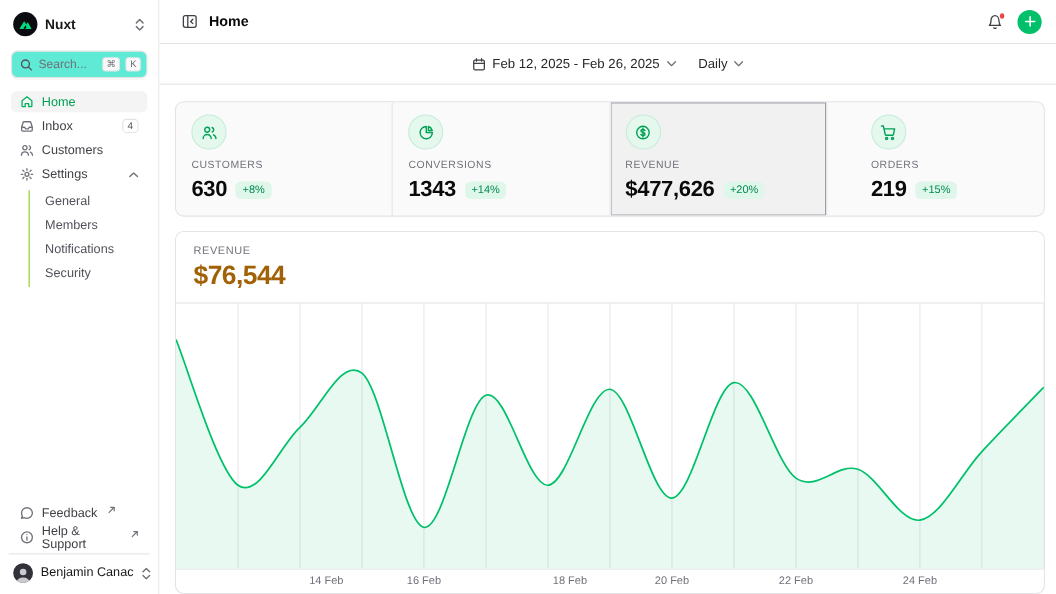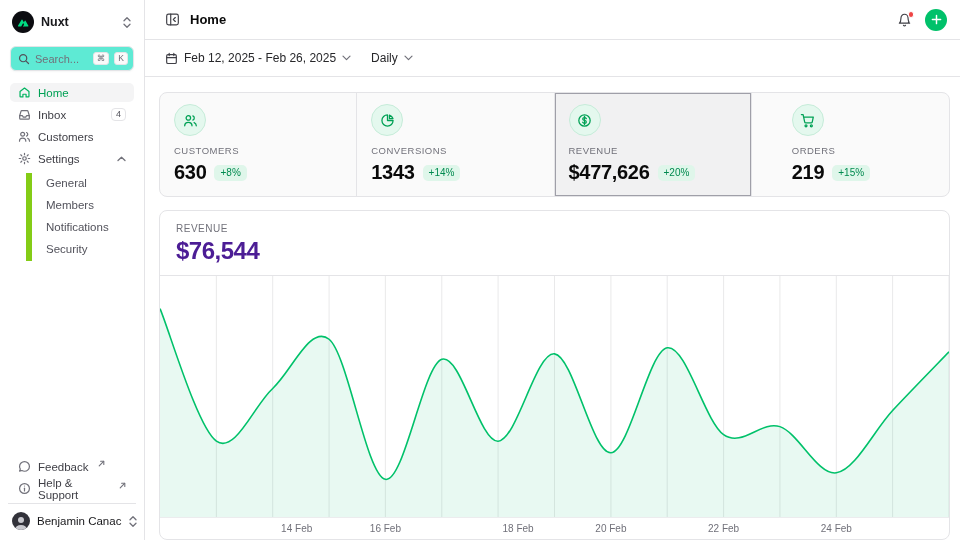--- a/index.html
+++ b/index.html
@@ -26,21 +26,21 @@
   .nav { display:flex; flex-direction:column; }
   .nav-item { height:19px; margin-bottom:3px; display:flex; align-items:center; gap:7px;
     padding:0 8px; border-radius:5px; font-size:11.5px; font-weight:500; color:#3f3f46; cursor:pointer; }
   .nav-item .nicon { display:flex; color:#71717a; }
   .nav-item.active { background:#f4f4f5; color:#00a155; }
   .nav-item.active .nicon { color:#00b45f; }
   .badge-count { margin-left:auto; font-size:9px; color:#52525b; border:1px solid #e4e4e7;
     border-radius:4px; background:#fff; padding:1px 4px; line-height:1.1; }
   .nav-chevron { margin-left:auto; color:#71717a; display:flex; }
 
-  .subnav { border-left:6px solid #84cc16; margin-left:16px; margin-top:2px; margin-bottom:2px; }
+  .subnav { border-left:1px solid #84cc16; margin-left:16px; margin-top:2px; margin-bottom:2px; }
   .subnav-item { height:19px; margin-bottom:3px; padding-left:14px; display:flex; align-items:center;
     font-size:11.5px; font-weight:500; color:#52525b; cursor:pointer; }
 
   .sidebar-footer { margin-top:auto; }
   .ext-arrow { color:#71717a; display:flex; margin-left:2px; margin-bottom:7px; }
   .user-row { border-top:1px solid #e4e4e7; margin:5px -2px 0; padding:8px 4px 4px;
     display:flex; align-items:center; gap:7px; cursor:pointer; }
   .avatar { width:18px; height:18px; border-radius:50%; background:#32323a; overflow:hidden;
     position:relative; flex:none; }
   .avatar svg { position:absolute; left:0; top:2px; }
@@ -53,21 +53,21 @@
   .collapse-btn { display:flex; color:#3f3f46; cursor:pointer; }
   .header-title { font-size:13px; font-weight:700; color:#0a0a0a; }
   .header-right { margin-left:auto; display:flex; align-items:center; gap:13px; }
   .bell-wrap { position:relative; display:flex; color:#3f3f46; cursor:pointer; }
   .notif-dot { position:absolute; top:-1px; right:-2px; width:6.5px; height:6.5px;
     border-radius:50%; background:#ef4444; border:1.5px solid #fff; }
   .plus-btn { width:22px; height:22px; border-radius:50%; background:#00c16a; border:none;
     display:flex; align-items:center; justify-content:center; color:#fff; cursor:pointer; }
 
   .toolbar { height:37px; border-bottom:1px solid #e4e4e7; display:flex; align-items:center;
-    gap:20px; padding:0 20px; }
+    gap:20px; padding:0 20px;justify-content:center; }
   .toolbar-btn { display:flex; align-items:center; gap:6px; font-size:12px; font-weight:500;
     color:#27272a; cursor:pointer; background:none; border:none; font-family:inherit; }
   .toolbar-btn .cicon { display:flex; color:#3f3f46; }
   .chev { display:flex; color:#71717a; }
 
   .content { flex:1; display:flex; flex-direction:column; padding:15px 10px 0 14px; overflow:hidden; }
 
   .stats-row { display:grid; grid-template-columns:1fr 1fr 1fr 1fr; height:105px;
     background:#fafafa; border:1px solid #e4e4e7; border-radius:8px; overflow:hidden; }
   .stat-card { padding:11px 14px; display:flex; flex-direction:column; border-right:1px solid #e4e4e7; cursor:pointer; }
@@ -79,21 +79,21 @@
   .stat-label { font-size:9.5px; letter-spacing:.5px; font-weight:500; color:#71717a; margin-bottom:5px; }
   .stat-value-row { display:flex; align-items:center; gap:8px; }
   .stat-value { font-size:20px; font-weight:700; color:#0a0a0a; letter-spacing:-.3px; }
   .stat-delta { font-size:10px; font-weight:500; color:#008a4f; background:#dff6ea;
     border-radius:5px; padding:2.5px 6px; }
 
   .chart-card { margin-top:13px; flex:1; border:1px solid #e4e4e7; border-radius:8px;
     background:#fff; display:flex; flex-direction:column; overflow:hidden; }
   .chart-header { padding:12px 16px 10px; border-bottom:1px solid #e4e4e7; }
   .chart-label { font-size:10px; letter-spacing:.5px; font-weight:500; color:#71717a; margin-bottom:3px; }
-  .chart-value { font-size:24px; font-weight:700; color:#4c1d95; letter-spacing:-.5px; }
+  .chart-value { font-size:24px; font-weight:700; color:#a16207; letter-spacing:-.5px; }
   .chart-plot { flex:1; position:relative; border-bottom:1px solid #ececee; }
   .chart-plot svg { position:absolute; inset:0; width:100%; height:100%; display:block; }
   .chart-xaxis { height:21px; position:relative; }
   .x-tick { position:absolute; top:5px; transform:translateX(-50%); font-size:10px; color:#71717a; white-space:nowrap; }
 </style>
 </head>
 <body>
 
 <div class="app">
 

